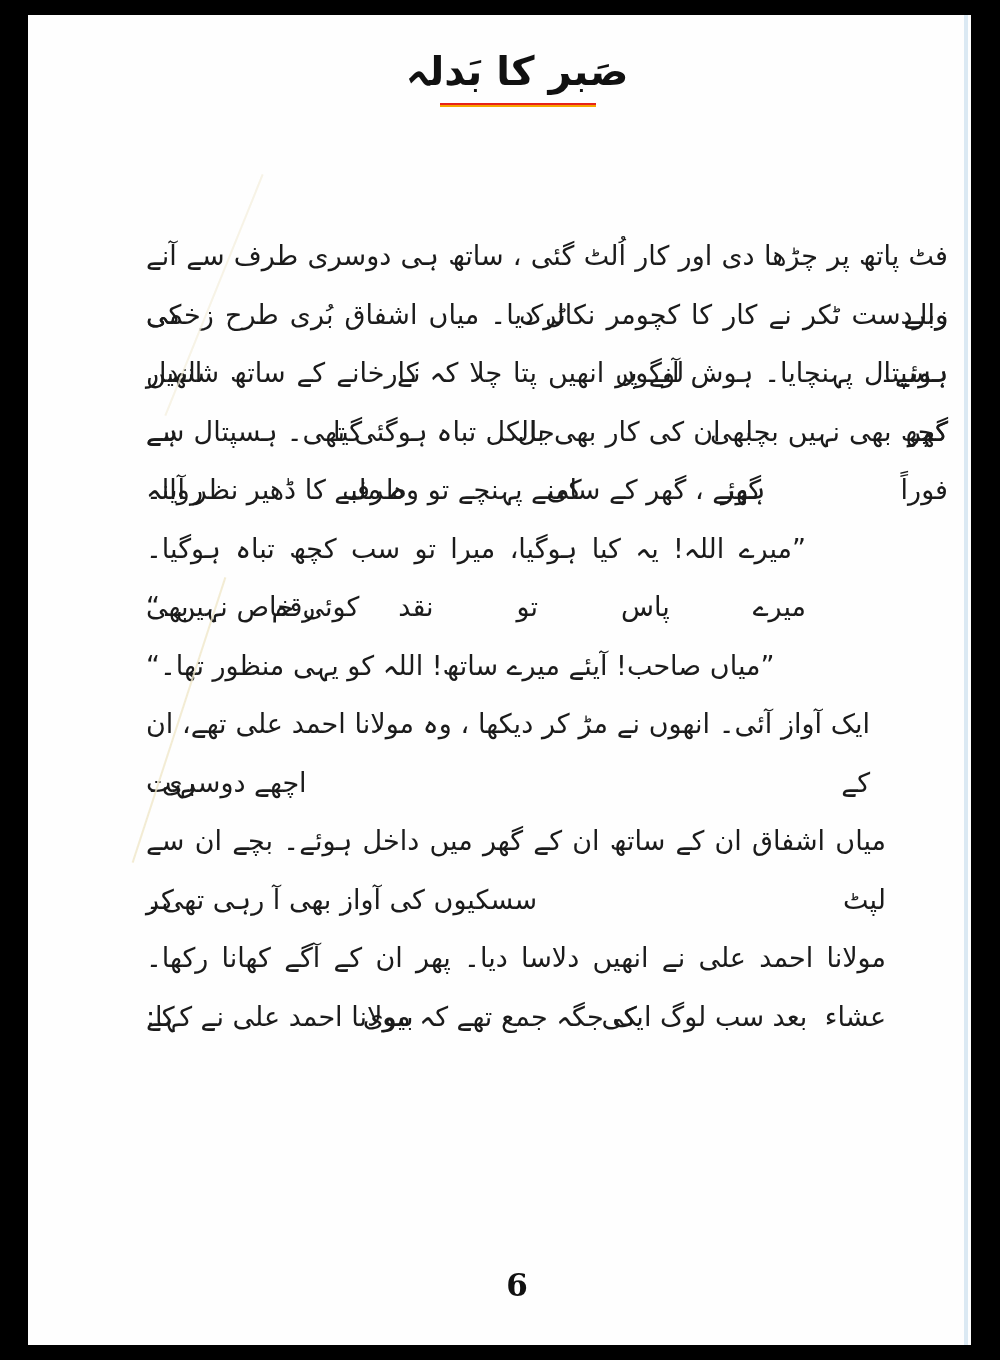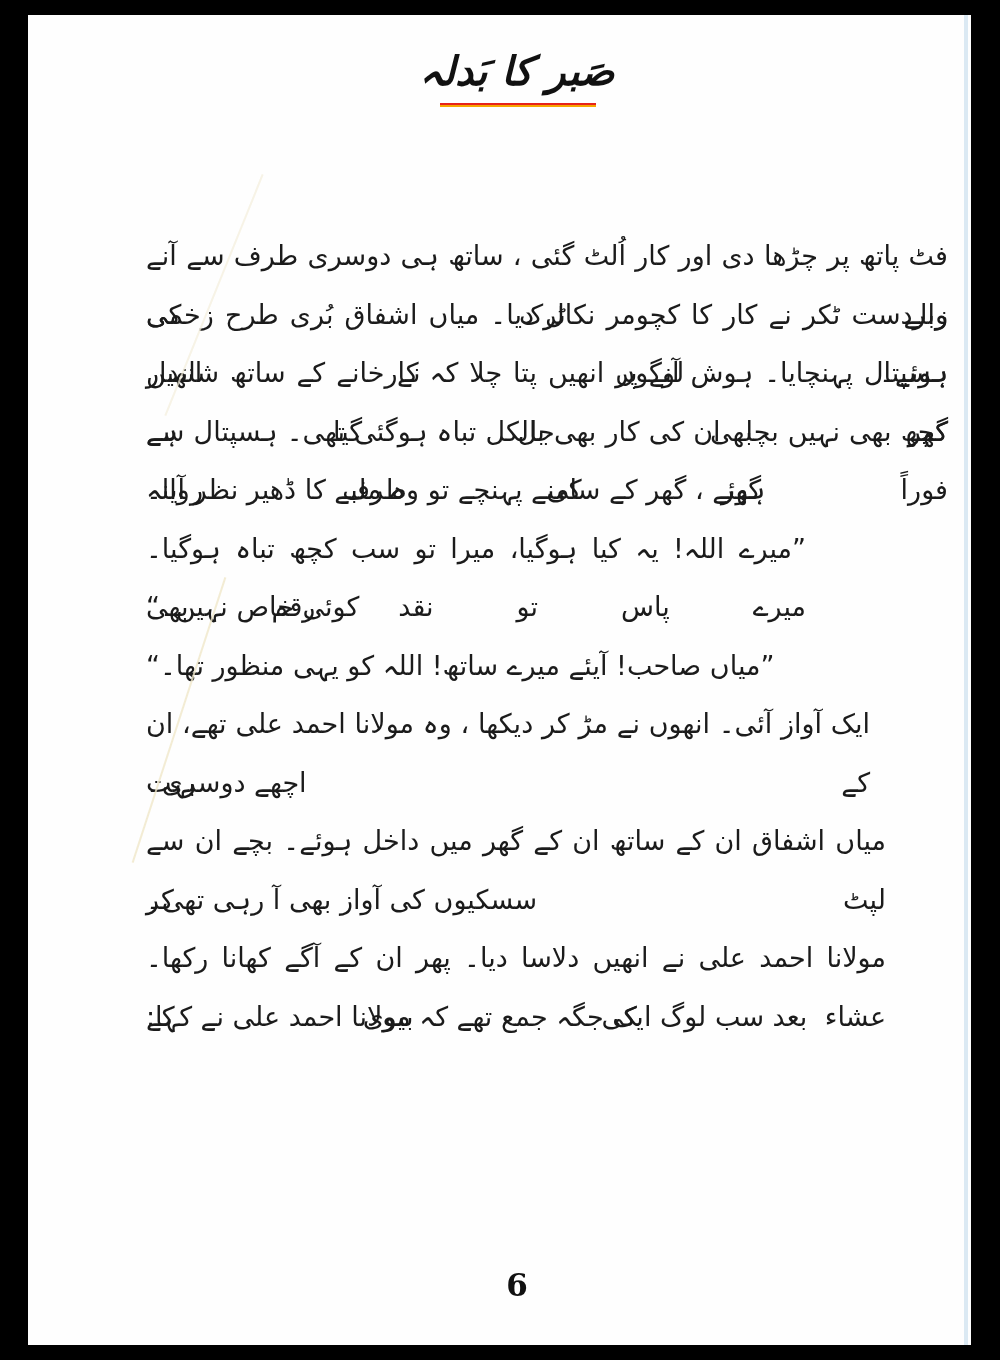--- a/index.html
+++ b/index.html
@@ -62,21 +62,20 @@
     text-align: center;
   }
   .title {
     margin: 0;
     display: inline-block;
     font-size: 40px;
     line-height: 56px;
     font-weight: bold;
     color: #111;
     direction: rtl;
-    font-style: italic;
   }
   .title-underline {
     position: absolute;
     top: 88px;
     left: 412px;
     width: 156px;
     height: 4px;
     background: linear-gradient(to bottom, #e6231b 0%, #e6231b 62%, #f7a600 62%, #f7a600 100%);
   }
   

